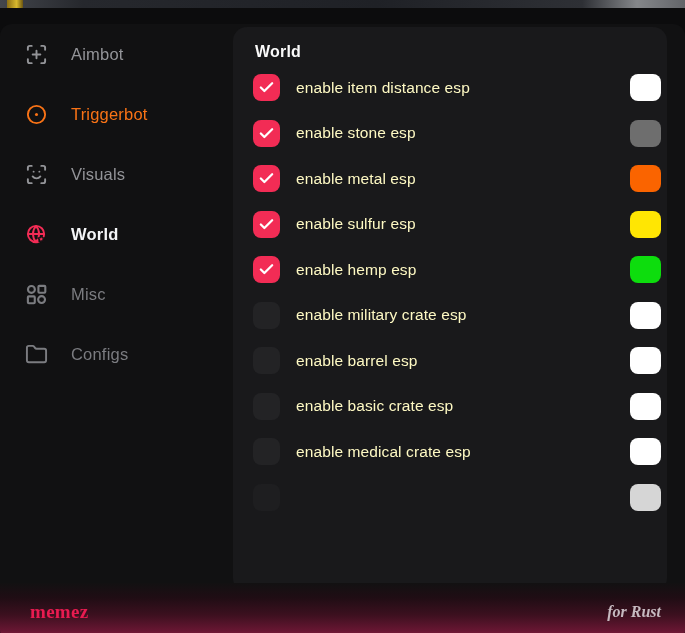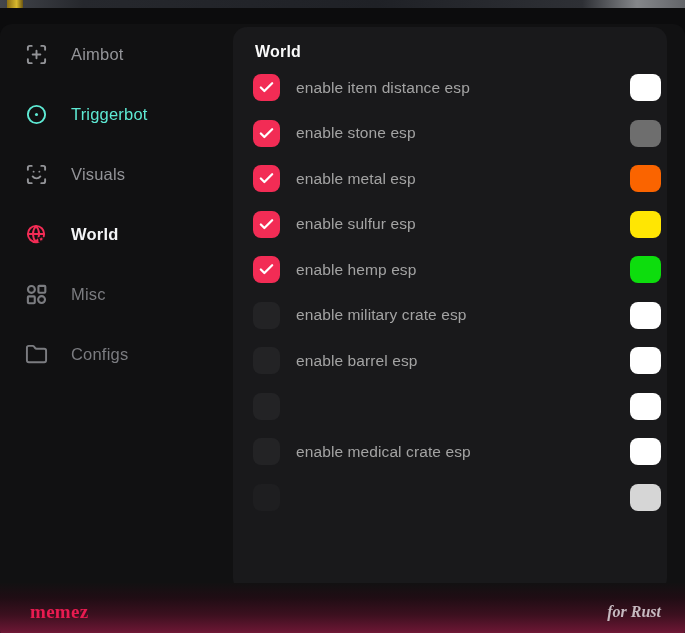--- a/index.html
+++ b/index.html
@@ -32,21 +32,21 @@
   
   .sidebar { position:absolute; top:0; left:0; width:233px; }
   .side-item {
     height:60px; display:flex; align-items:center;
     padding-left:25px; gap:23px; cursor:pointer;
   }
   .side-item .icon { width:23px; height:23px; flex:0 0 23px; }
   .side-item .icon svg { width:100%; height:100%; display:block; }
   .side-label { font-size:16.5px; font-weight:500; letter-spacing:.2px; }
   .side-item.normal { color:#939498; }
-  .side-item.dim    { color:#5eead4; }
+  .side-item.dim    { color:#f97316; }
   .side-item.muted  { color:#7b7c80; }
   .side-item.active { color:#f22c55; }
   .side-item.active .side-label { color:#f4f5f7; font-weight:600; }
 
   
   .panel {
     position:absolute; left:233px; top:3px; width:434px; height:565px;
     background:#19191b; border-radius:14px;
     overflow:hidden; padding:15px 6px 0 20px;
   }
@@ -55,21 +55,21 @@
     line-height:20px; margin-left:2px; letter-spacing:.2px;
   }
   .rows { margin-top:12px; }
   .row { display:flex; align-items:center; height:27px; margin-bottom:18.5px; }
   .checkbox {
     width:27px; height:27px; border-radius:8px; background:#232325;
     flex:0 0 27px; position:relative; cursor:pointer;
   }
   .checkbox.checked { background:#f22c55; }
   .checkbox svg { position:absolute; left:5px; top:5px; width:17px; height:17px; }
-  .row-label { margin-left:16px; font-size:15.5px; color:#a3a3a3; letter-spacing:.1px; }
+  .row-label { margin-left:16px; font-size:15.5px; color:#fef9c3; letter-spacing:.1px; }
   .swatch { margin-left:auto; width:31px; height:27px; border-radius:8px; cursor:pointer; }
   .row.partial .checkbox { background:#1e1e20; }
 
   
   .footer {
     position:absolute; left:0; bottom:0; width:100%; height:58px;
     display:flex; align-items:center; justify-content:space-between;
     padding:0 24px 0 30px; z-index:3;
     background:linear-gradient(180deg,#121112 0%,#1f0d14 25%,#3c101f 55%,#671632 82%,#8e2144 100%);
     font-family:Liberation Serif, serif;
@@ -209,20 +209,21 @@
           <span class="row-label">enable military crate esp</span>
           <span class="swatch" style="background: rgb(255, 255, 255);"></span>
         </div>
         <div class="row">
           <span class="checkbox"></span>
           <span class="row-label">enable barrel esp</span>
           <span class="swatch" style="background: rgb(255, 255, 255);"></span>
         </div>
         <div class="row">
           <span class="checkbox"></span>
+          <span class="row-label">enable basic crate esp</span>
           <span class="swatch" style="background: rgb(255, 255, 255);"></span>
         </div>
         <div class="row">
           <span class="checkbox"></span>
           <span class="row-label">enable medical crate esp</span>
           <span class="swatch" style="background: rgb(255, 255, 255);"></span>
         </div>
         <div class="row partial">
           <span class="checkbox"></span>
           <span class="row-label"></span>

